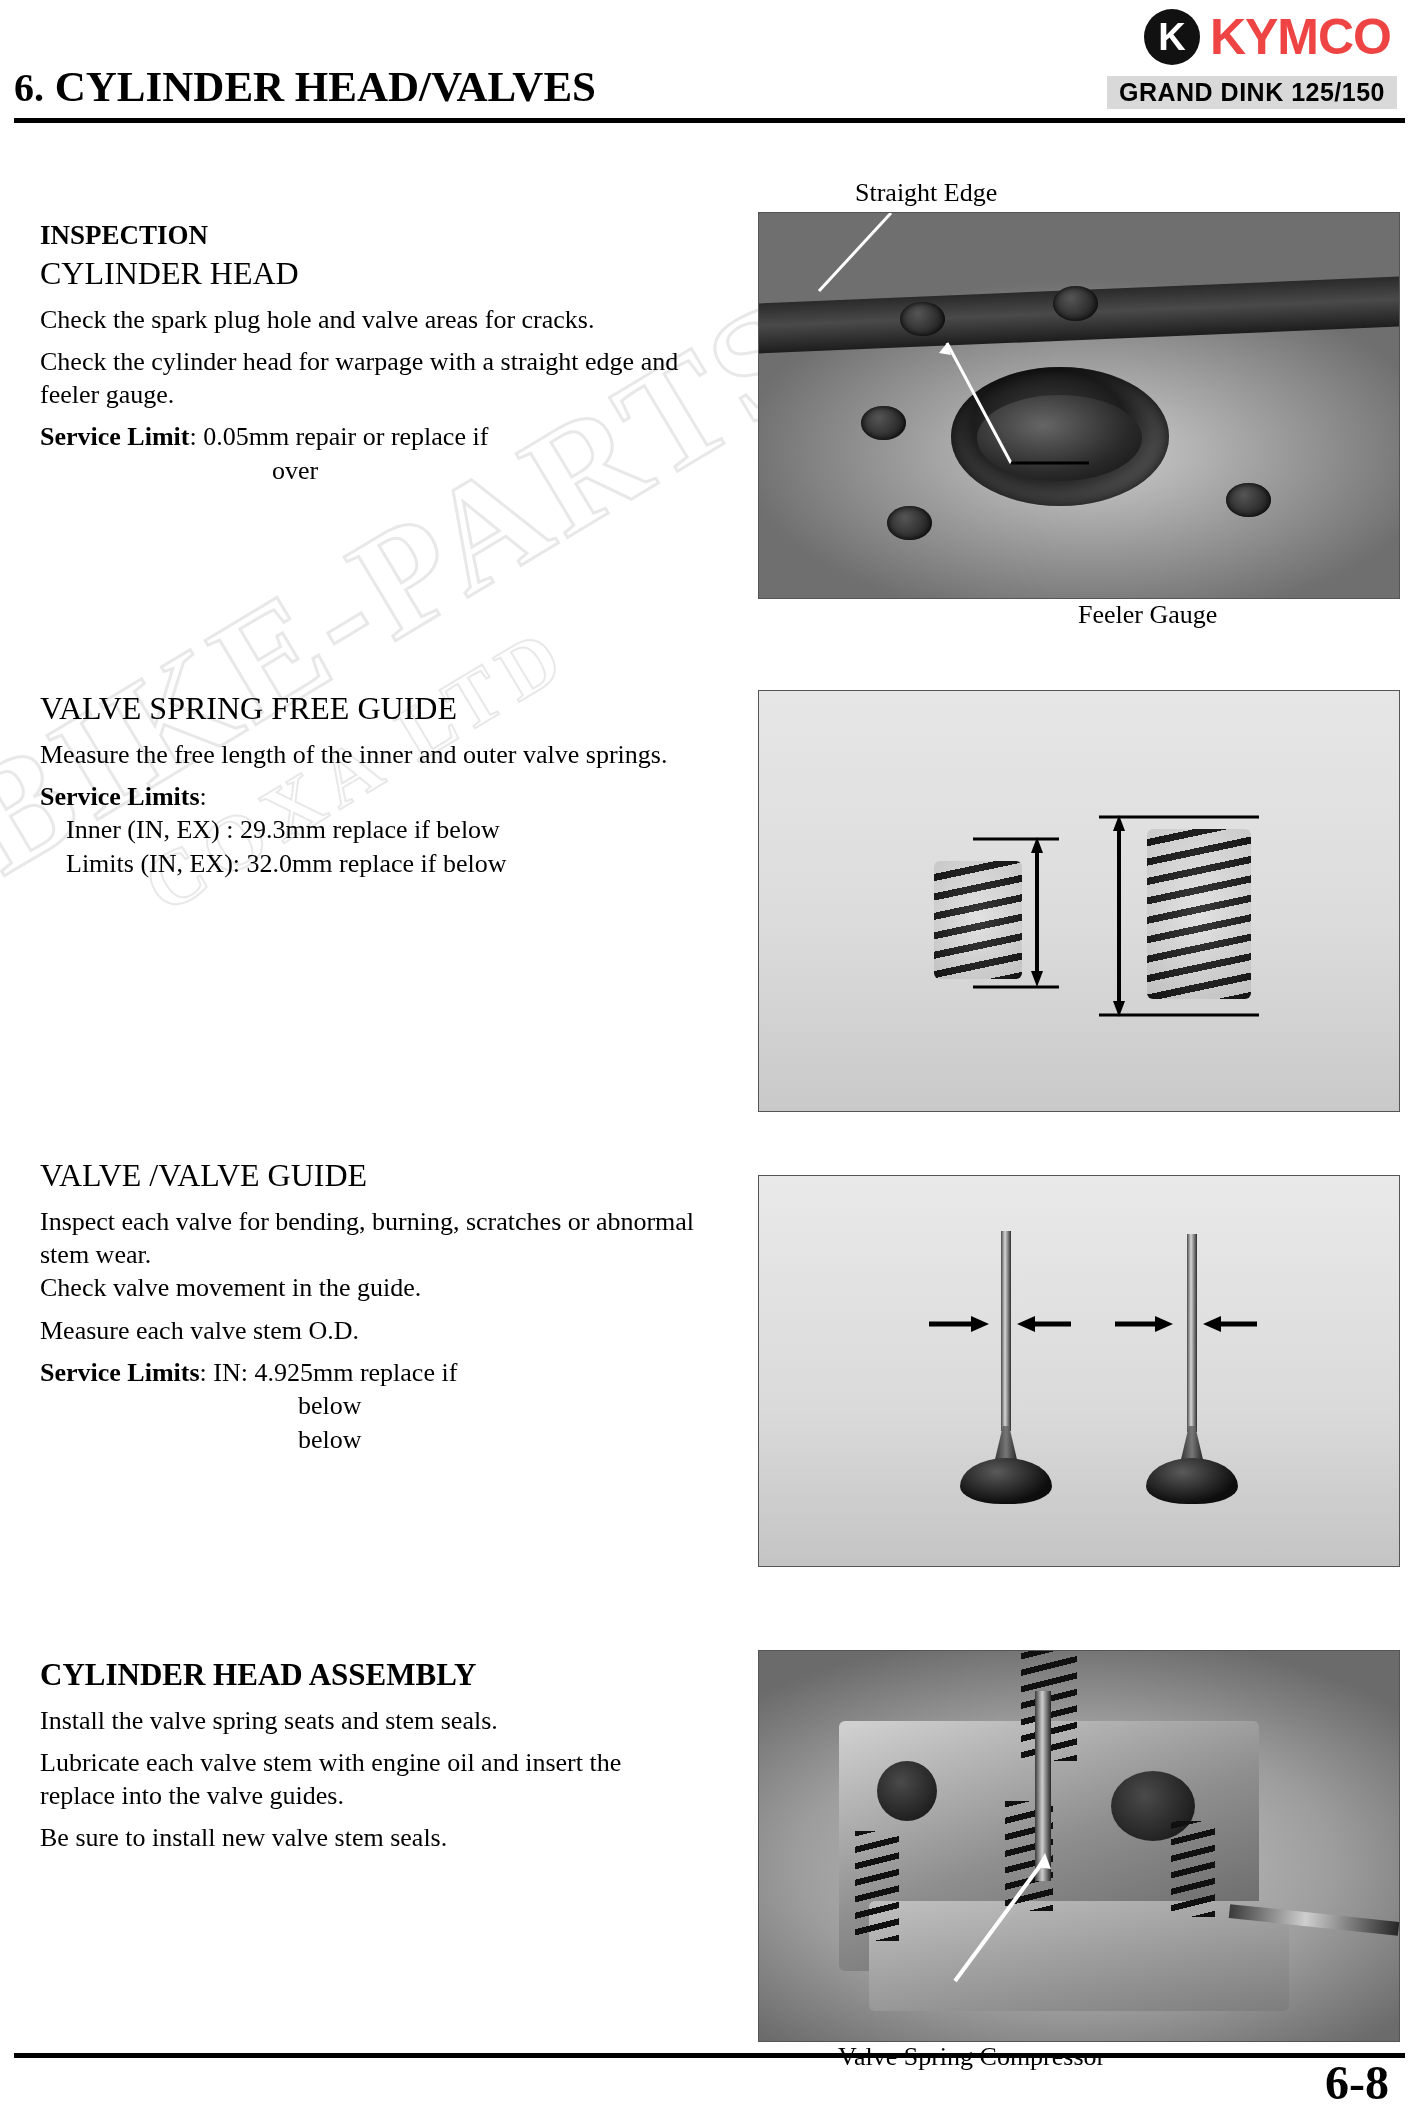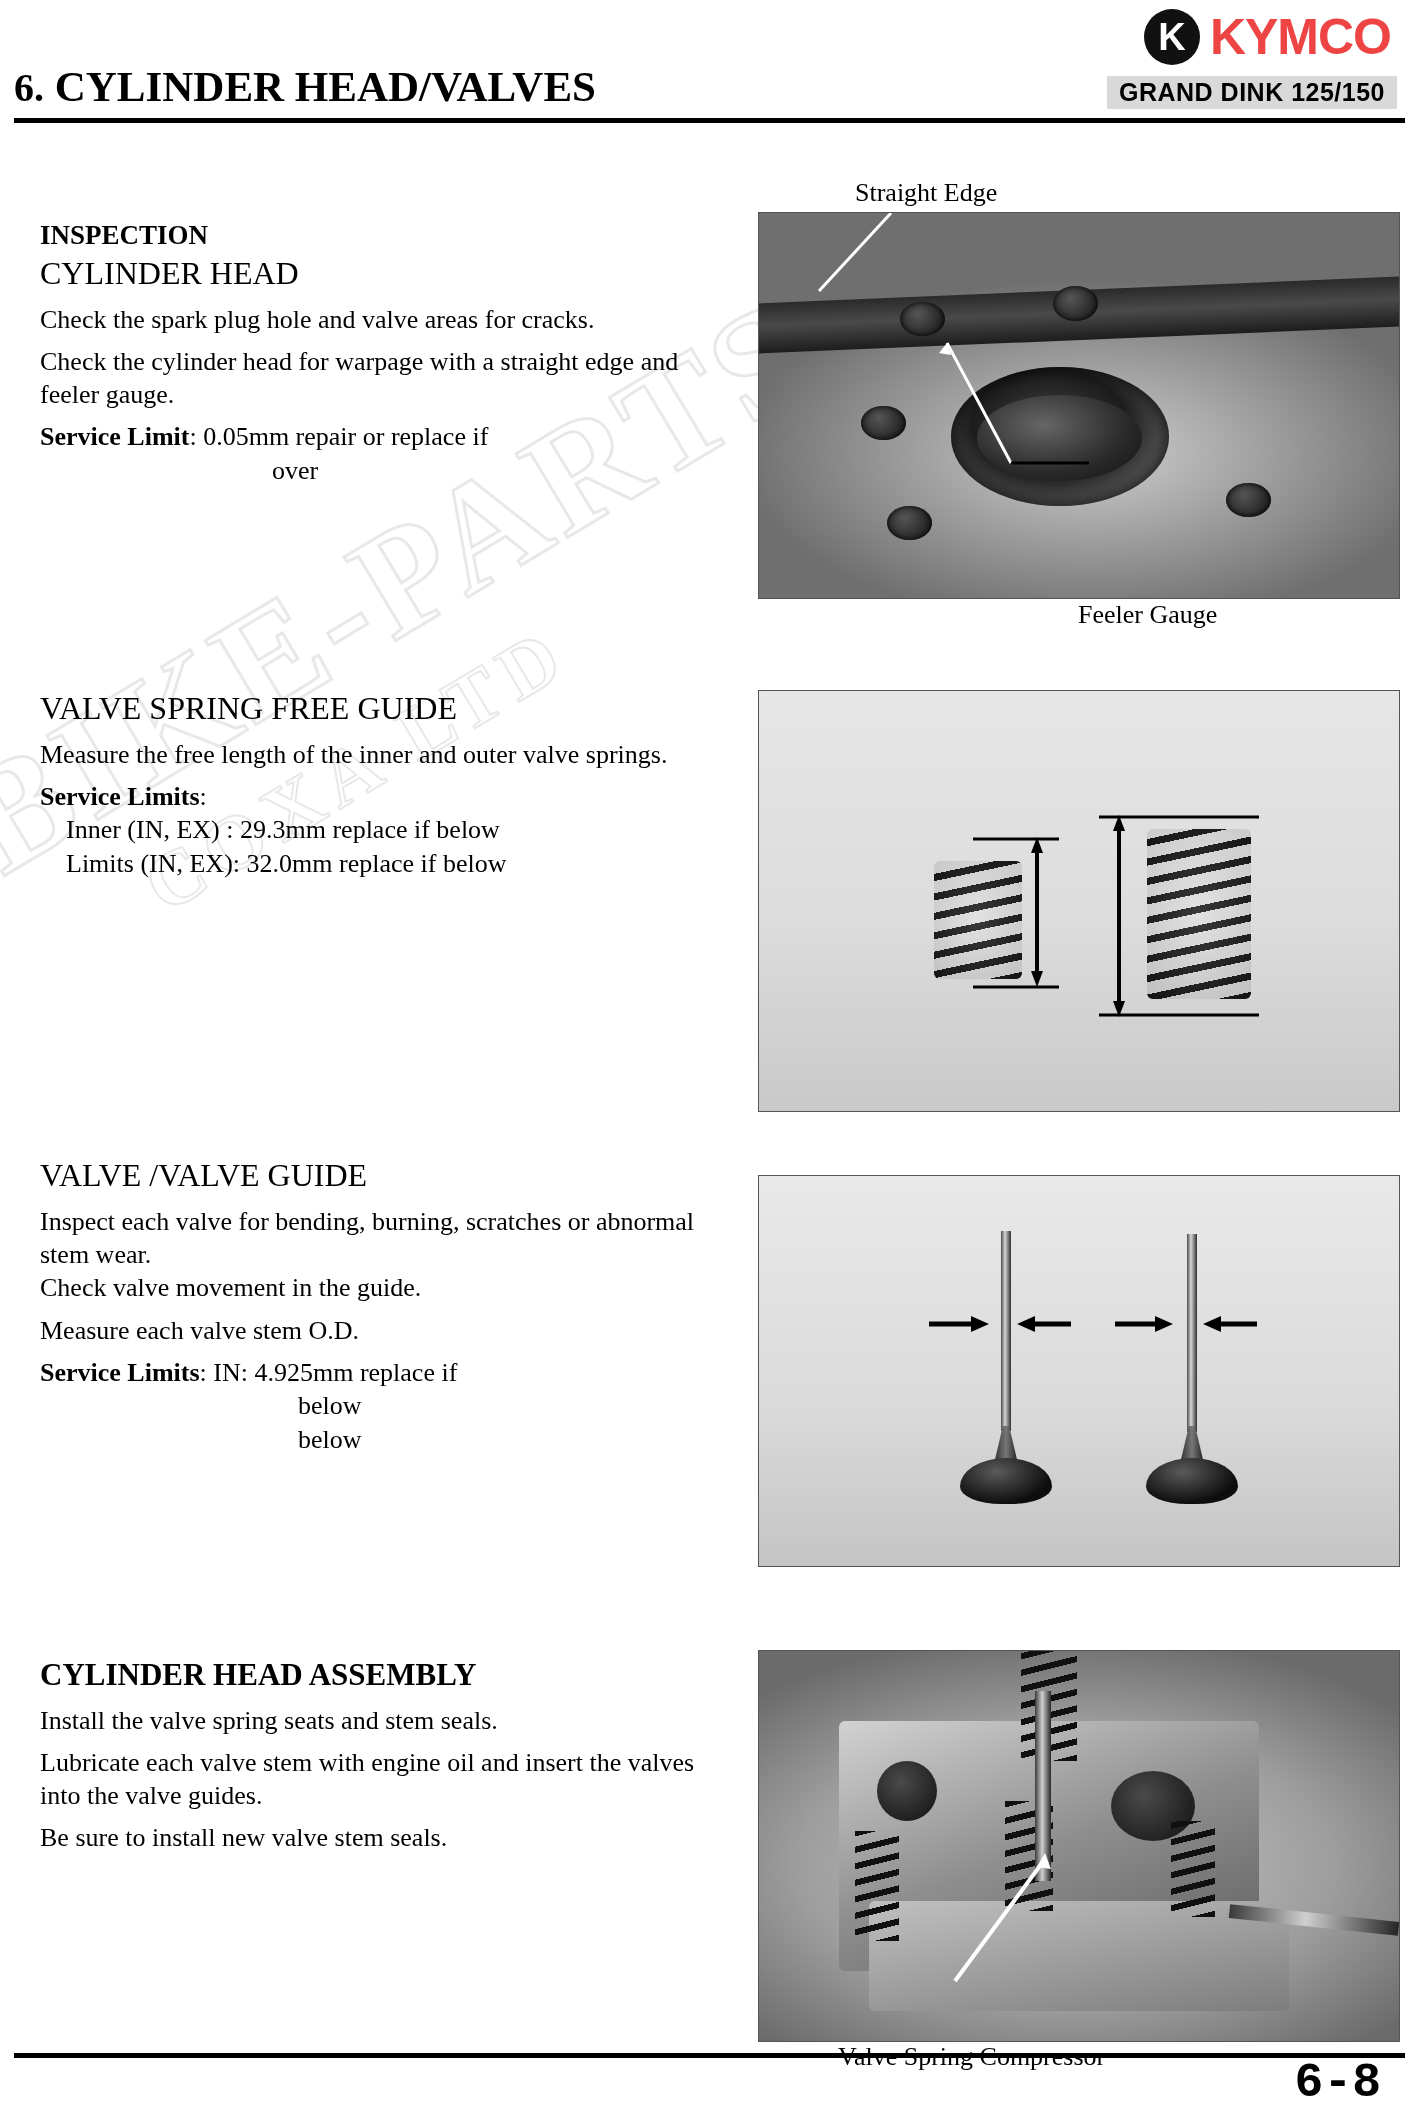--- a/index.html
+++ b/index.html
@@ -270,23 +270,23 @@
   .rule-bottom {
     position: absolute;
     left: 14px;
     right: 14px;
     bottom: 56px;
     height: 5px;
     background: #000;
   }
   .page-num {
     position: absolute;
-    right: 38px;
+    right: 30px;
     bottom: 4px;
-    font-family: Liberation Mono, monospace;
+    font-family: Liberation Serif, serif;
     font-weight: bold;
     font-size: 48px;
   }
 </style>
 </head>
 <body>
 
 <div class="page">
 
   <div class="brand-row">
@@ -336,21 +336,21 @@
     <div class="p">
       <span class="svc-label">Service Limits</span><span>: IN: 4.925mm replace if</span>
     </div>
     <div style="padding-left:258px;">below</div>
     <div style="padding-left:258px;">below</div>
   </div>
 
   <div class="txt-col" style="top:1655px;">
     <div class="heading-big">CYLINDER HEAD ASSEMBLY</div>
     <div class="p">Install the valve spring seats and stem seals.</div>
-    <div class="p">Lubricate each valve stem with engine oil and insert the valves into the valve guides.</div>
+    <div class="p">Lubricate each valve stem with engine oil and insert the replace into the valve guides.</div>
     <div class="p">Be sure to install new valve stem seals.</div>
   </div>
 
   <div class="fig-caption" style="left:855px; top:178px;">Straight Edge</div>
   <div class="fig" style="left:758px; top:212px; width:640px; height:385px;">
     <div class="ph1">
       <div class="plate"></div>
       <div class="bowl"></div>
       <div class="hole hl" style="left:22%; top:23%;"></div>
       <div class="hole hl" style="left:46%; top:19%;"></div>

